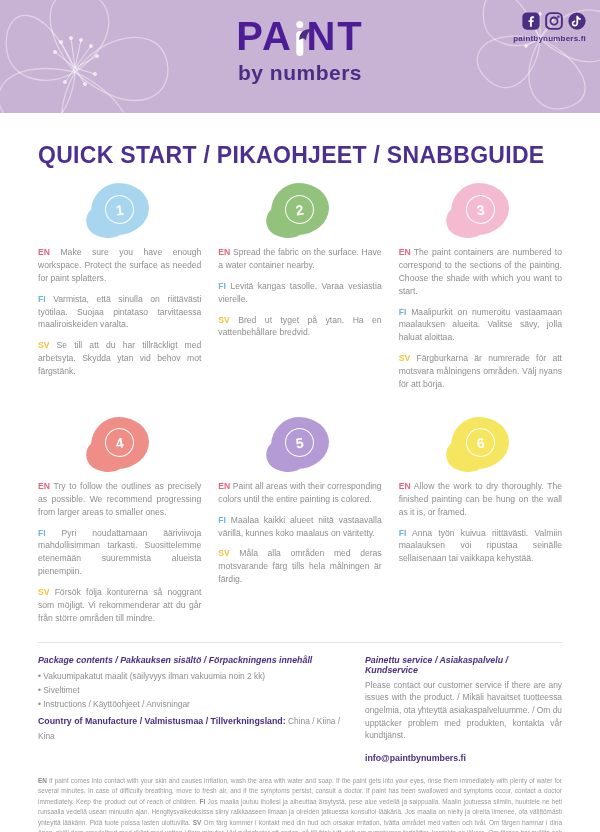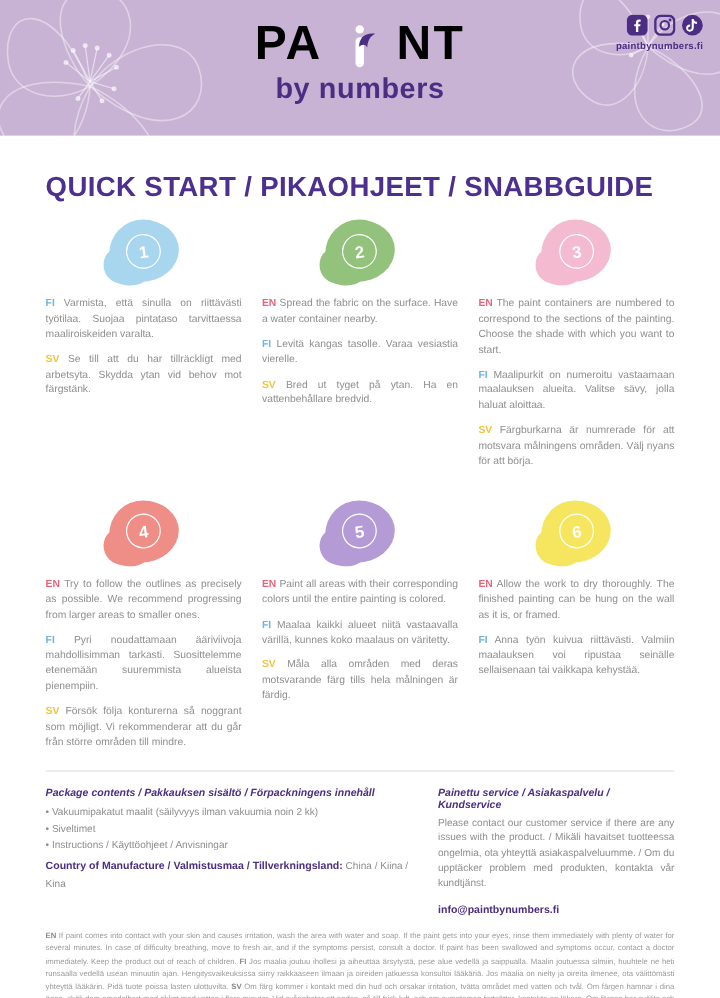--- a/index.html
+++ b/index.html
@@ -4,27 +4,27 @@
 <style>
   * { margin:0; padding:0; box-sizing:border-box; }
   html,body { background:#ffffff; }
   body { font-family:"Liberation Sans", sans-serif; }
   .page { width:600px; height:832px; background:#fff; position:relative; overflow:hidden; margin:0 auto; }
 
   
   .header { position:relative; height:113px; background:#c9b3d5; overflow:hidden; }
   .flowers { position:absolute; inset:0; }
   .logo { position:absolute; left:50%; top:10px; transform:translateX(-50%); text-align:center; }
-  .logo-word { display:flex; align-items:flex-end; justify-content:center; color:#000000;
-               font-size:40px; font-weight:800; letter-spacing:2px; line-height:1; height:46px;gap:24px; }
+  .logo-word { display:flex; align-items:flex-end; justify-content:center; color:#4c1d95;
+               font-size:40px; font-weight:800; letter-spacing:2px; line-height:1; height:46px; }
   .i-letter { position:relative; display:inline-flex; flex-direction:column; align-items:center; margin:0 3px; }
   .i-dot { width:7px; height:7px; background:#fff; border-radius:50%; margin-bottom:3px; }
   .i-bar { width:7.5px; height:25px; background:#fff; border-radius:4px; }
   .brush-tip { position:absolute; top:-13px; left:1px; }
-  .logo-sub { color:#4b2d83; font-size:24px; font-weight:600; letter-spacing:0.5px; margin-top:5px; }
+  .logo-sub { color:#4b2d83; font-size:21px; font-weight:600; letter-spacing:0.5px; margin-top:5px; }
   .social { position:absolute; top:12px; right:14px; text-align:center; }
   .social-icons { display:flex; gap:5px; justify-content:flex-end; }
   .social-icons svg { display:block; }
   .site { color:#4b2d83; font-size:8px; font-weight:bold; margin-top:4px; letter-spacing:0.2px; }
 
   
   .main { padding:0 38px; }
   .page-title { margin-top:29px; font-size:23px; font-weight:700; color:#4c2f8f; letter-spacing:0.3px; }
 
   .steps-grid { display:grid; grid-template-columns:repeat(3,1fr); column-gap:17px; row-gap:18px; margin-top:14px; }
@@ -163,20 +163,21 @@
     <div class="steps-grid">
 
       <div class="step-cell">
         <div class="blob-wrap">
             <div class="blob" style="background-color: rgb(169, 214, 239);">
               <span class="blob-lobe"></span>
               <span class="num-circle">1</span>
             </div>
           </div>
         <div class="step-text">
+          <p><span class="tag en">EN</span> <span>Make sure you have enough workspace. Protect the surface as needed for paint splatters.</span></p>
           <p><span class="tag fi">FI</span> <span>Varmista, että sinulla on riittävästi työtilaa. Suojaa pintataso tarvittaessa maaliroiskeiden varalta.</span></p>
           <p><span class="tag sv">SV</span> <span>Se till att du har tillräckligt med arbetsyta. Skydda ytan vid behov mot färgstänk.</span></p>
         </div>
       </div>
 
       <div class="step-cell">
         <div class="blob-wrap">
             <div class="blob" style="background-color: rgb(146, 194, 124);">
               <span class="blob-lobe"></span>
               <span class="num-circle">2</span>

